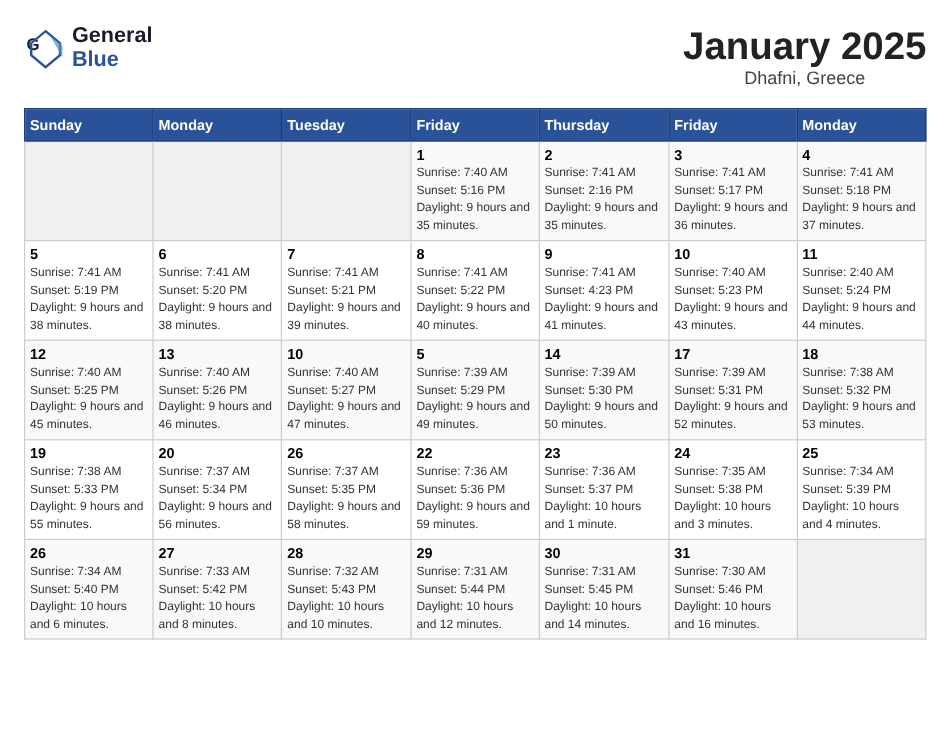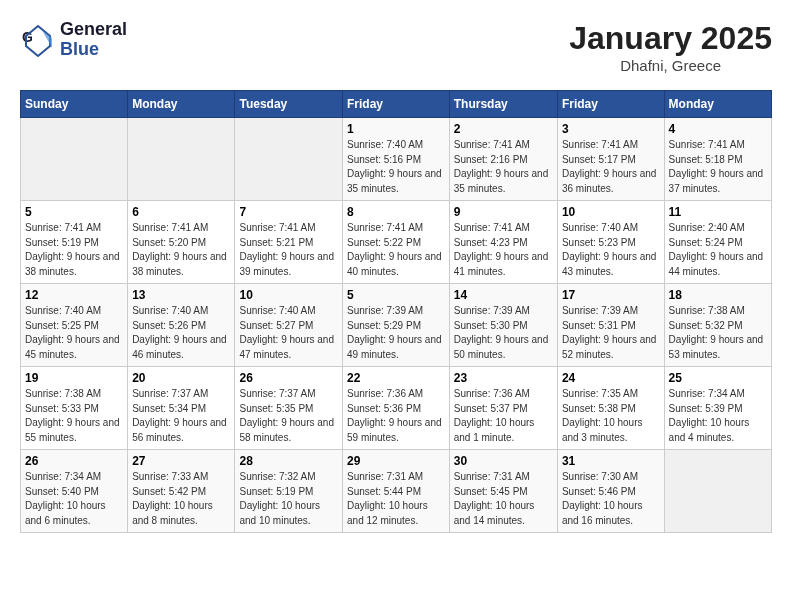--- a/index.html
+++ b/index.html
@@ -290,21 +290,21 @@
         </td>
         <td>
           <div class="day-num">27</div>
           <div class="day-info">Sunrise: 7:33 AM
 Sunset: 5:42 PM
 Daylight: 10 hours and 8 minutes.</div>
         </td>
         <td>
           <div class="day-num">28</div>
           <div class="day-info">Sunrise: 7:32 AM
-Sunset: 5:19 PM
+Sunset: 5:43 PM
 Daylight: 10 hours and 10 minutes.</div>
         </td>
         <td>
           <div class="day-num">29</div>
           <div class="day-info">Sunrise: 7:31 AM
 Sunset: 5:44 PM
 Daylight: 10 hours and 12 minutes.</div>
         </td>
         <td>
           <div class="day-num">30</div>

